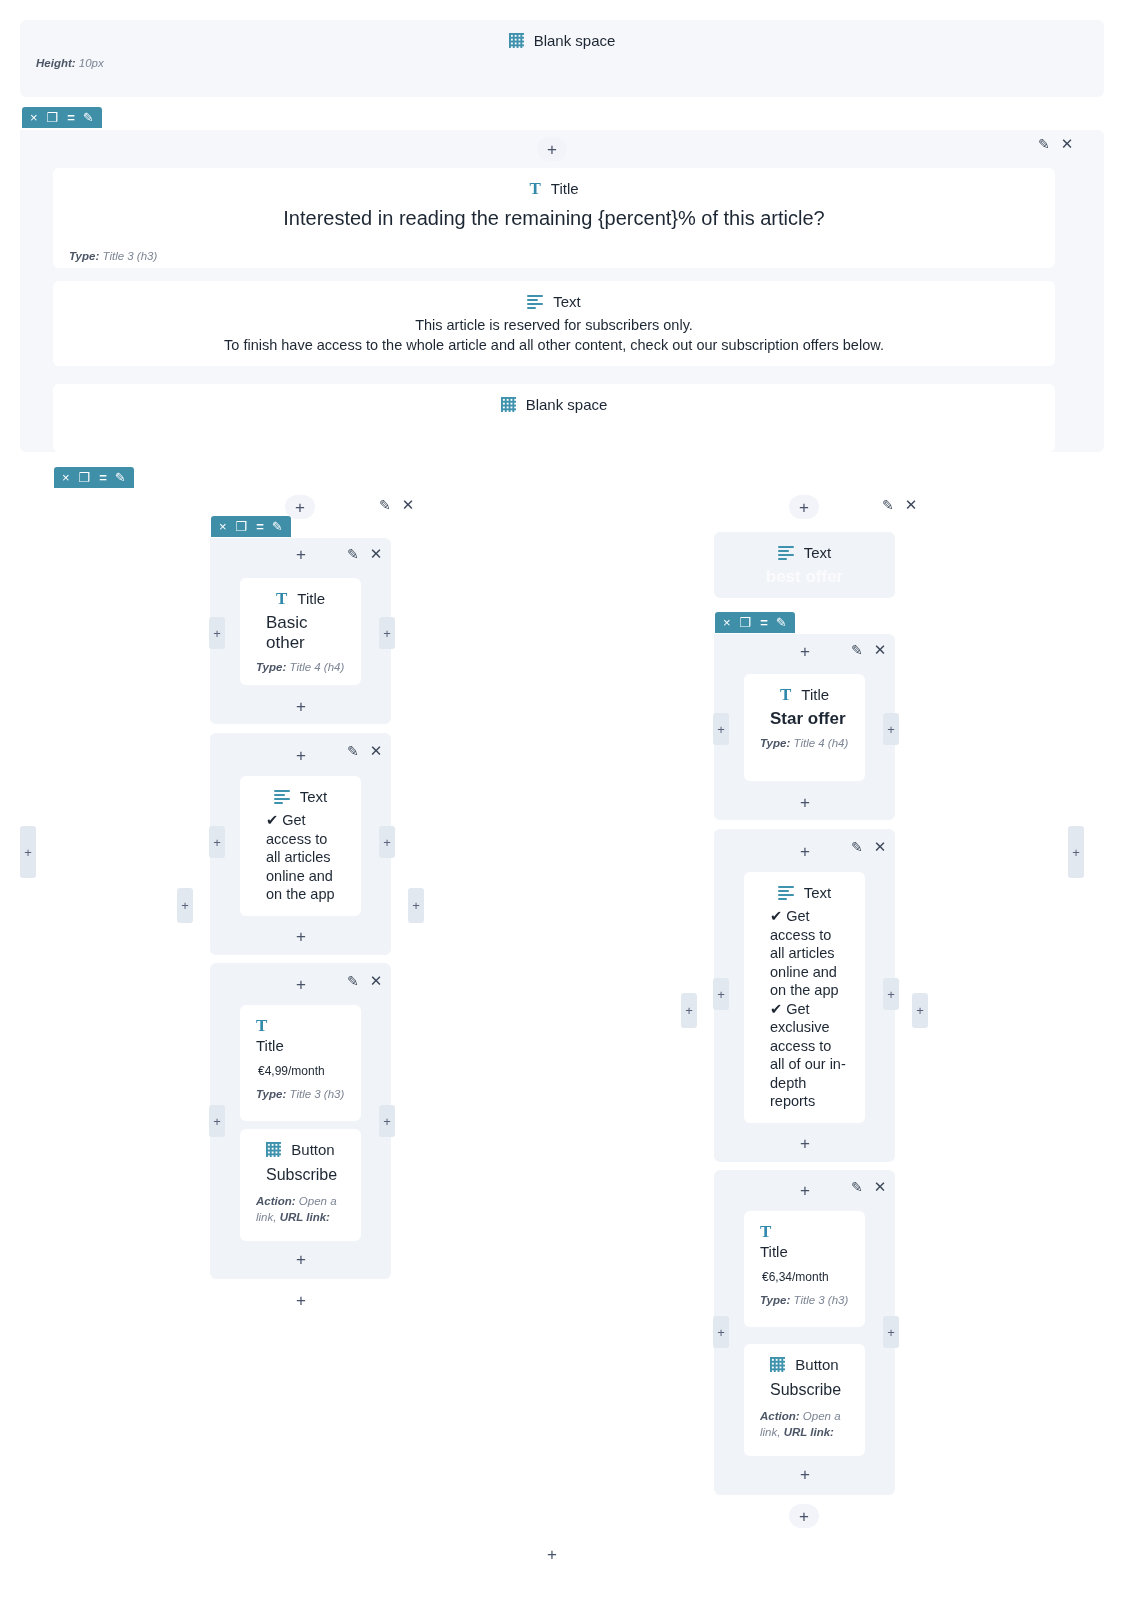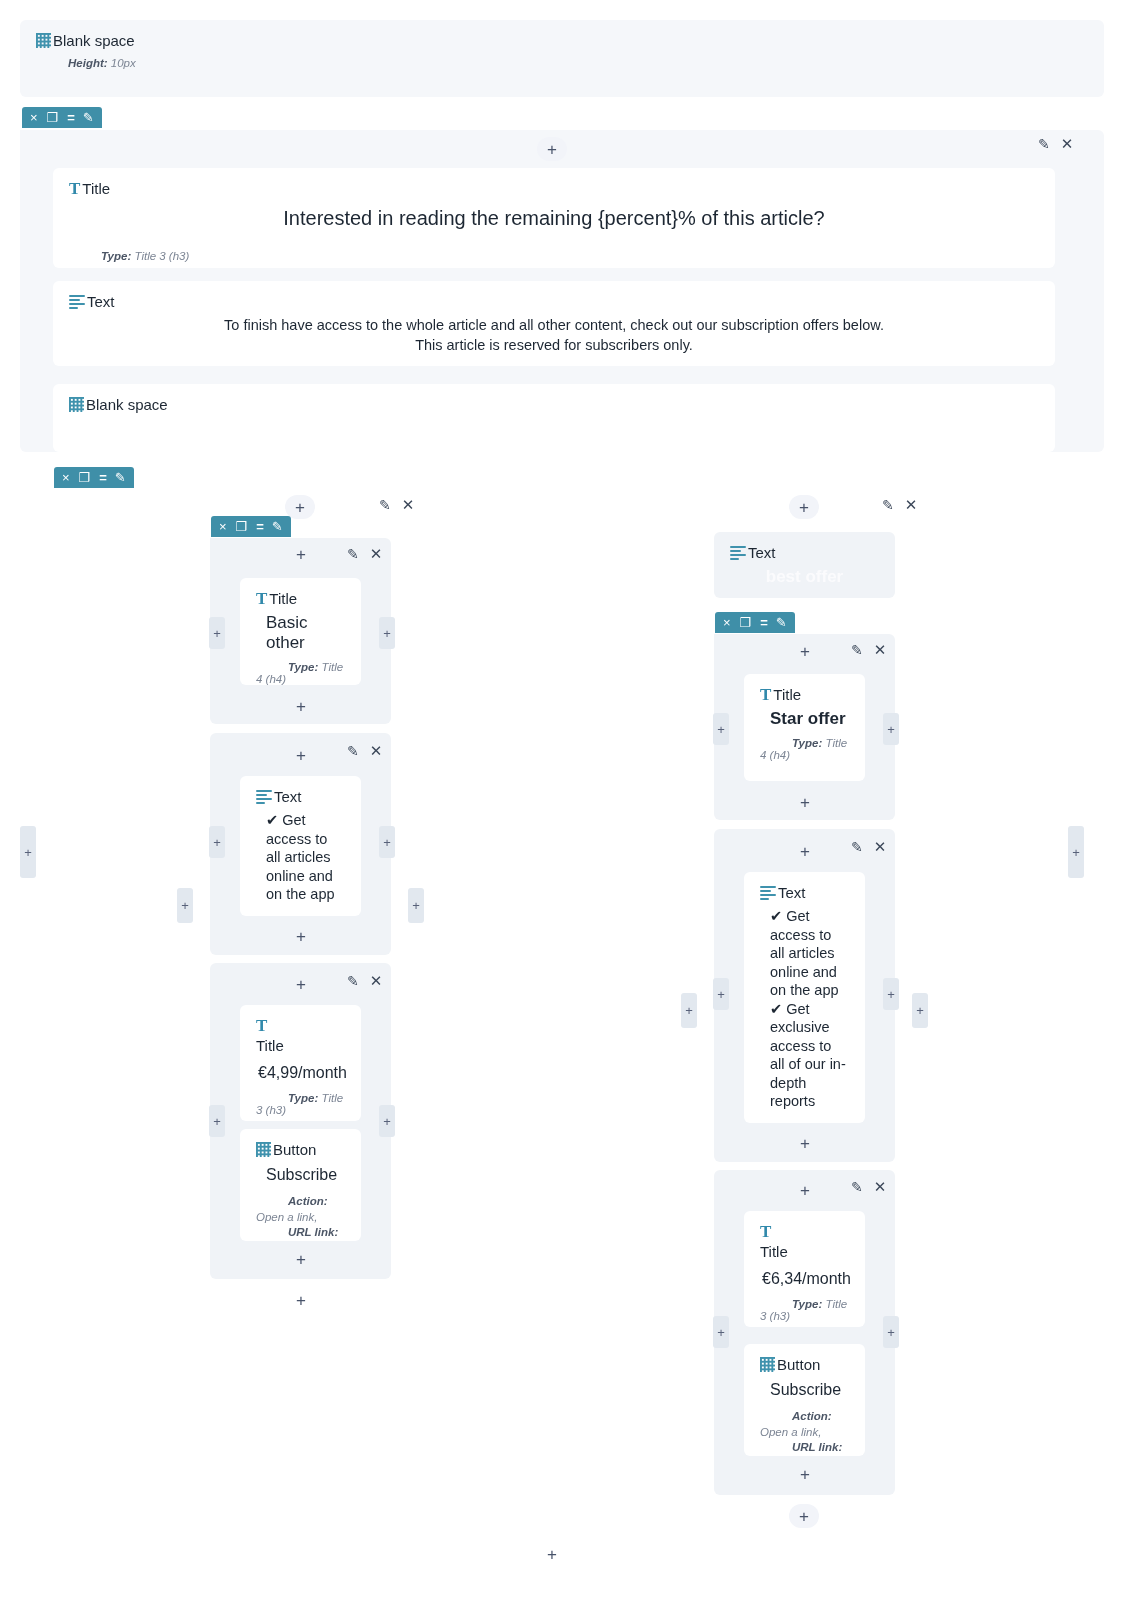--- a/index.html
+++ b/index.html
@@ -15,29 +15,30 @@
   .page { position: relative; width: 1124px; height: 1600px; }
 
   
   .widget {
     background: #ffffff;
     border-radius: 6px;
     padding: 12px 16px 10px 16px;
     position: relative;
   }
   .widget-head {
-    display: flex; align-items: center; gap: 2px;
+    display: flex; align-items: center; gap: 10px;
     margin-bottom: 6px;
+    justify-content: center;
   }
   .widget-name { font-size: 15px; color: #1d2733; }
   .widget-meta {
     font-size: 11.5px; font-style: italic; color: #7c8594;
     margin-top: 8px;
   }
-  .widget-meta b { font-style: italic; color: #4c5666; margin-left: 32px; }
+  .widget-meta b { font-style: italic; color: #4c5666; }
 
   
   .ic-grid {
     display: inline-block; width: 15px; height: 15px;
     background-image:
       linear-gradient(to right, #3f92ad 2px, transparent 2px),
       linear-gradient(to bottom, #3f92ad 2px, transparent 2px);
     background-size: 3.8px 3.8px;
     flex: 0 0 auto;
   }
@@ -106,21 +107,21 @@
   
   .zone-light { position: absolute; background: #f5f7fa; border-radius: 6px; }
   .zone-white { position: absolute; background: #ffffff; border-radius: 8px; }
   .zone-grey  { position: absolute; background: #f0f3f7; border-radius: 6px; }
 
   .center { text-align: center; }
 
   .h3-line { font-size: 20px; color: #1d2733; margin: 10px 0 20px; }
   .p-line  { font-size: 14.5px; color: #1d2733; line-height: 1.35; }
   .h4-line { font-size: 17px; color: #1d2733; }
-  .price   { font-size: 16px; color: #1d2733; }
+  .price   { font-size: 12px; color: #1d2733; }
   .btn-label { font-size: 16px; color: #1d2733; }
   .ghost-text { font-size: 17px; font-weight: 700; color: #fbfbfd; }
 </style>
 </head>
 <body>
 
 <div class="page">
 
   <div class="zone-light" style="left:20px; top:20px; width:1084px; height:77px;">
     <div class="widget" style="background:transparent; padding:12px 16px;">
@@ -168,22 +169,22 @@
   <div class="widget" style="position:absolute; left:53px; top:281px; width:1002px; height:85px;">
     <div class="widget-head">
       <span class="ic-text">
           <i></i>
           <i></i>
           <i></i>
           <i></i>
         </span>
       <span class="widget-name">Text</span>
     </div>
+    <div class="p-line center">This article is reserved for subscribers only.</div>
     <div class="p-line center">To finish have access to the whole article and all other content, check out our subscription offers below.</div>
-    <div class="p-line center">This article is reserved for subscribers only.</div>
   </div>
 
   <div class="widget" style="position:absolute; left:53px; top:384px; width:1002px; height:68px;">
     <div class="widget-head">
       <span class="ic-grid"></span>
       <span class="widget-name">Blank space</span>
     </div>
   </div>
 
   <div class="toolbar" style="left:54px; top:467px;">

